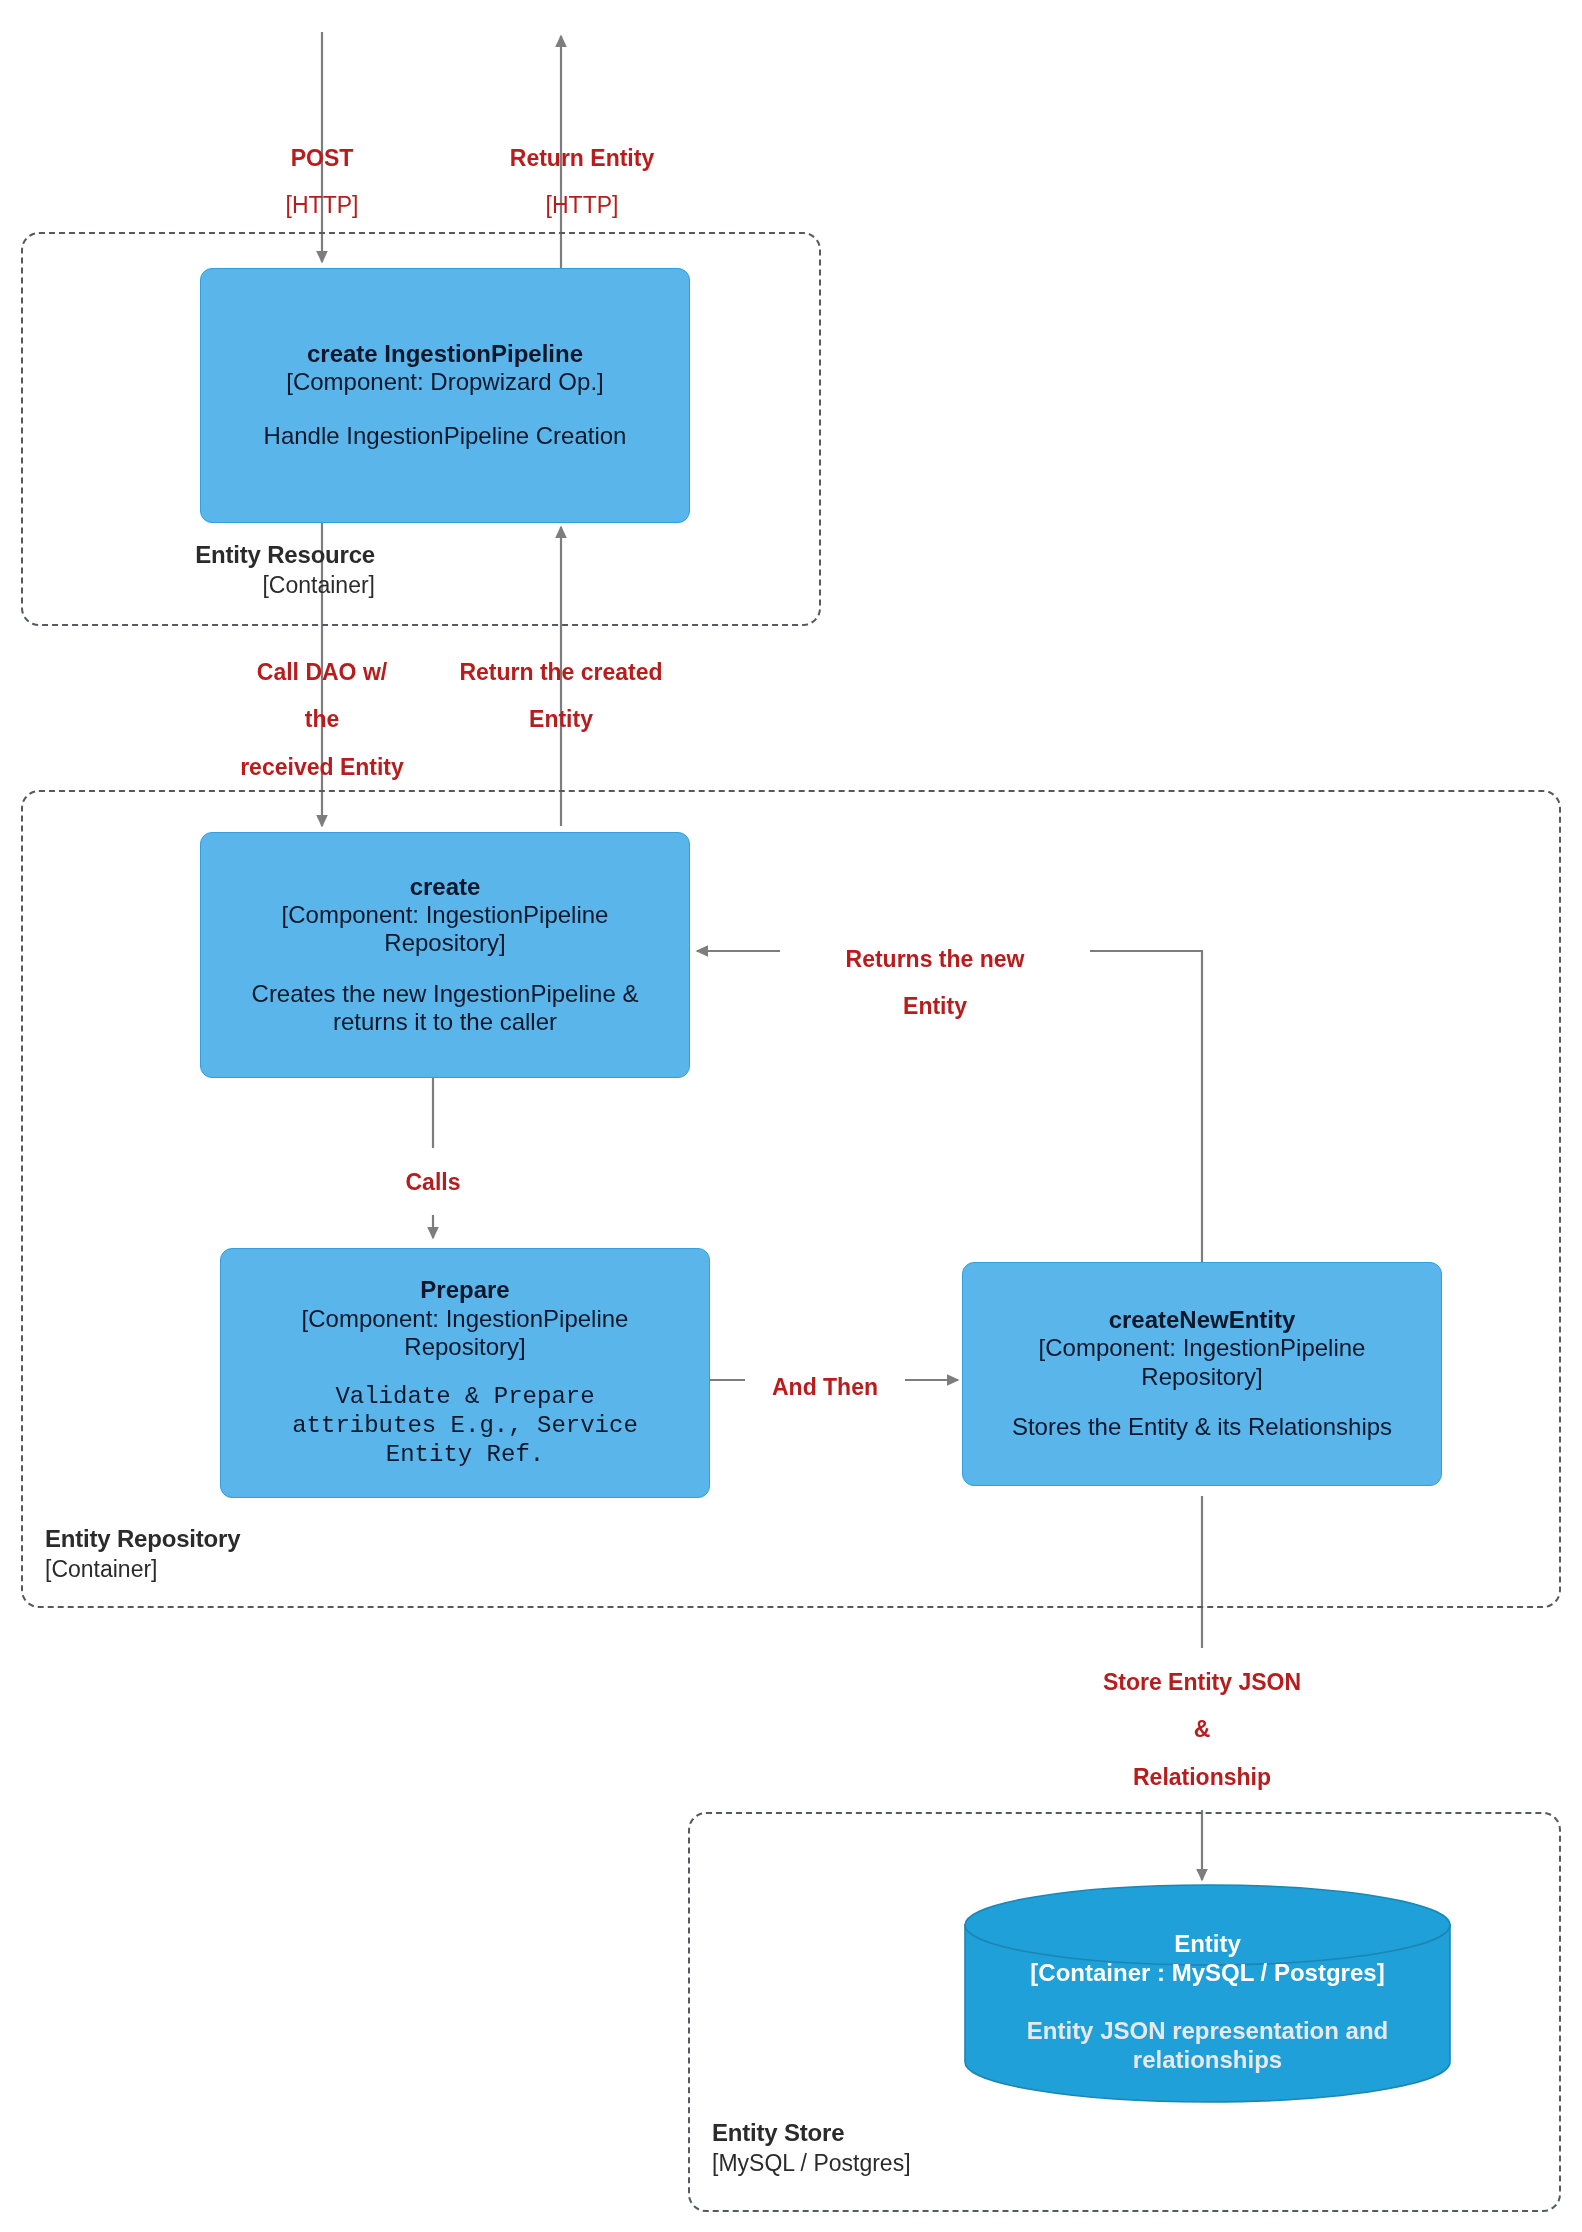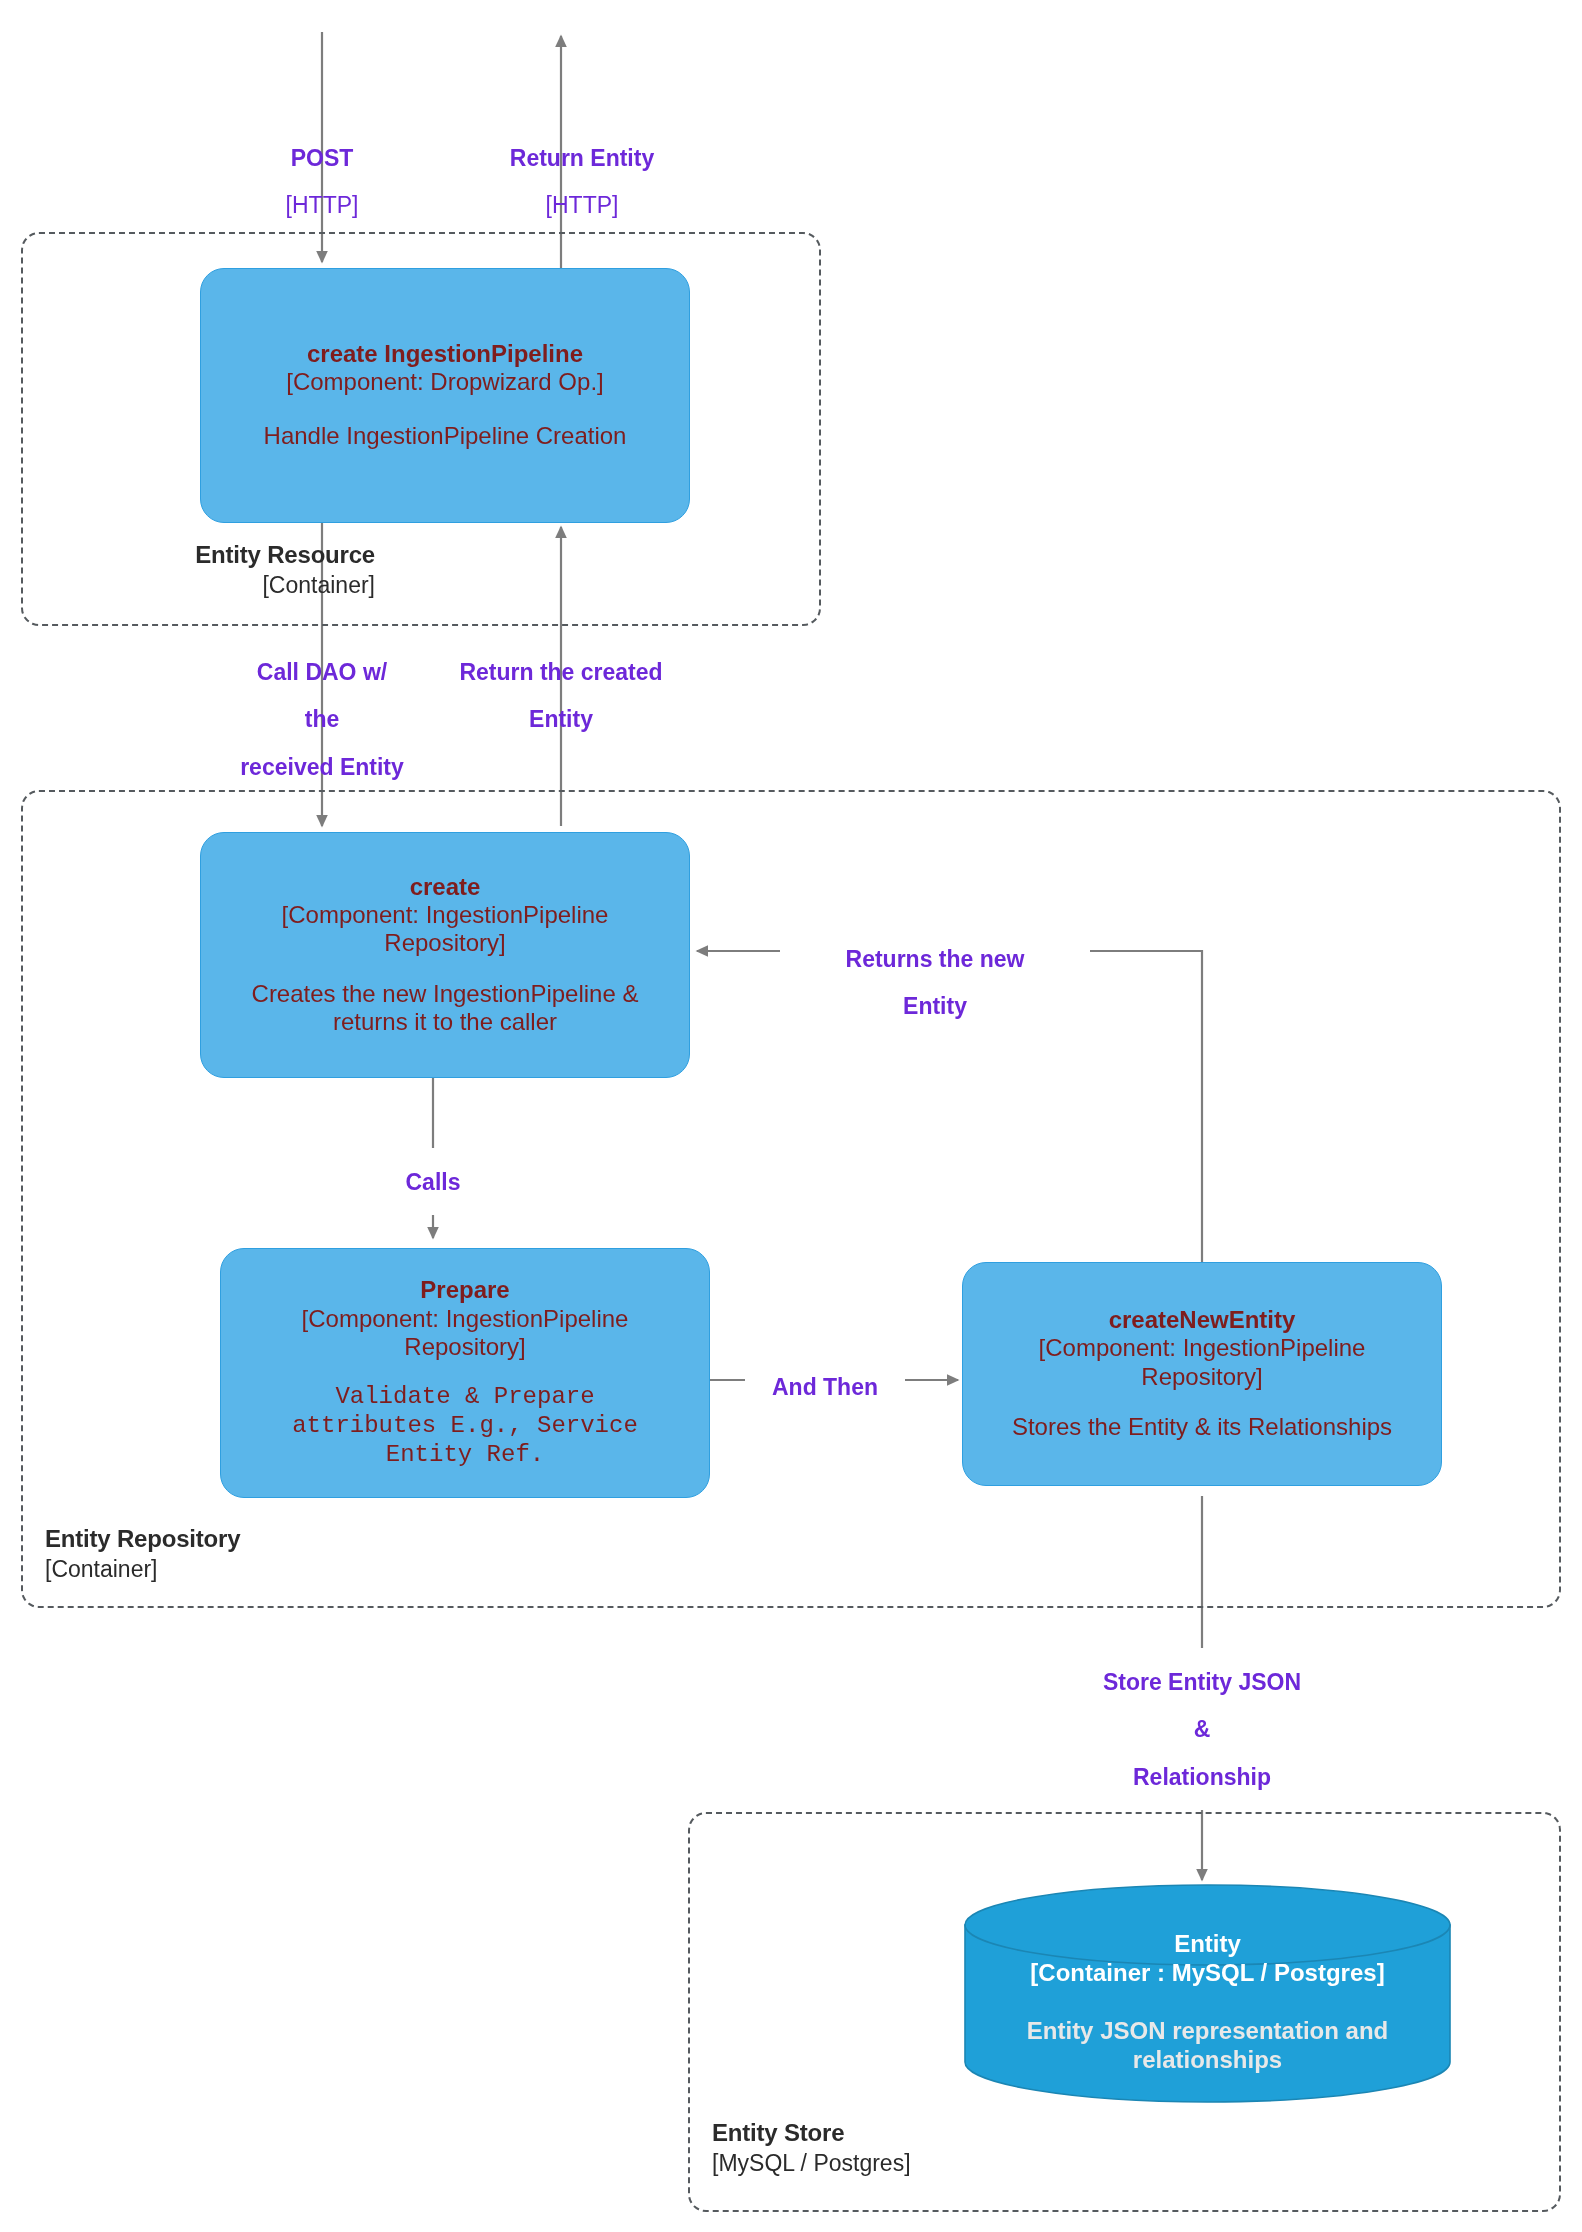--- a/index.html
+++ b/index.html
@@ -49,22 +49,22 @@
     font-size: 23px;
     font-weight: normal;
     display: block;
   }
   
   .compbox {
     position: absolute;
     box-sizing: border-box;
     background: #5ab6ea;
     border: 1.5px solid #2f9fe0;
-    border-radius: 24px;
-    color: #7f1d1d;
+    border-radius: 12px;
+    color: #0f172a;
     display: flex;
     flex-direction: column;
     align-items: center;
     justify-content: center;
     text-align: center;
     padding: 6px 10px;
   }
   .compbox .cb-title {
     font-size: 24px;
     font-weight: bold;
@@ -105,21 +105,21 @@
     font-weight: bold;
     line-height: 1.22;
     display: block;
     margin-top: 28px;
     color: #e8e8e8;
   }
   
   .edge-label {
     position: absolute;
     text-align: center;
-    color: #6d28d9;
+    color: #b91c1c;
     line-height: 1.22;
     white-space: pre-line;
   }
   .edge-label .el-name {
     font-size: 23px;
     font-weight: bold;
     display: block;
   }
   .edge-label .el-tech {
     font-size: 23px;

